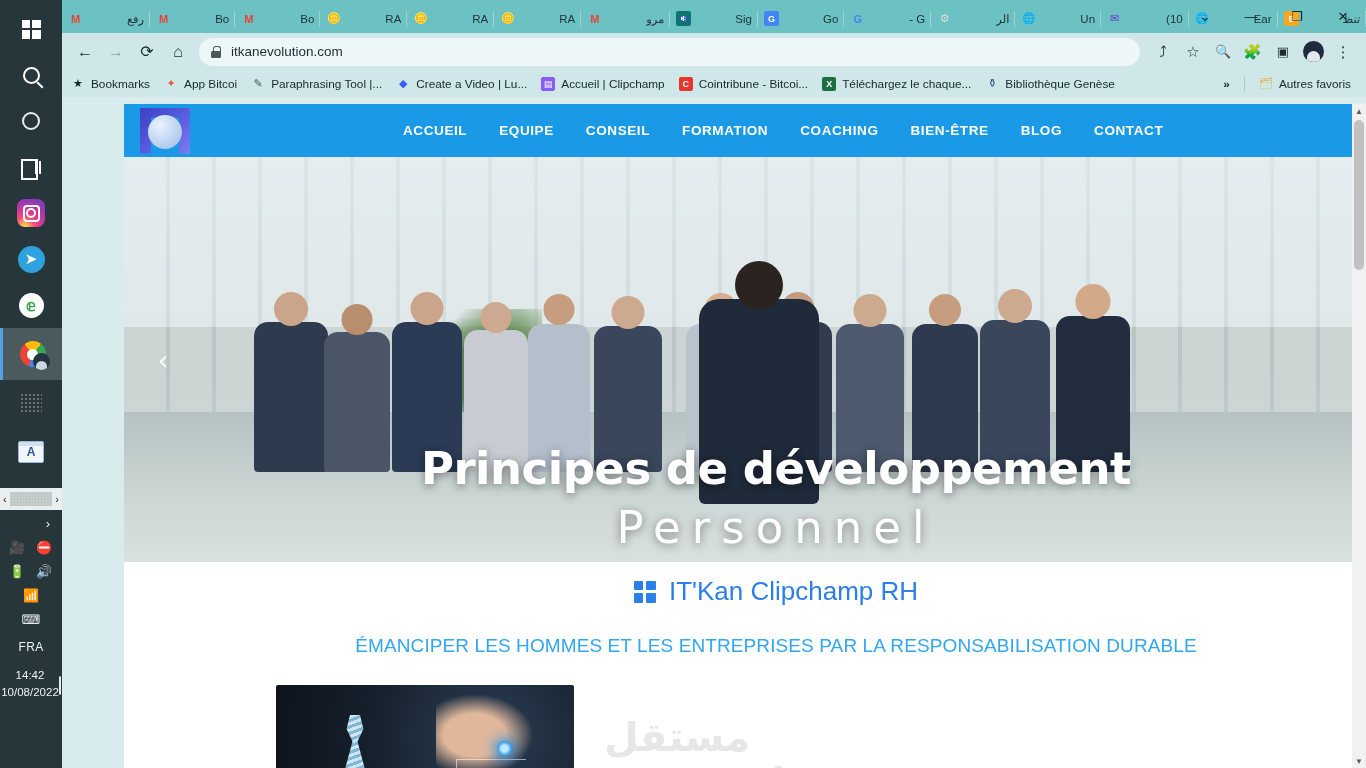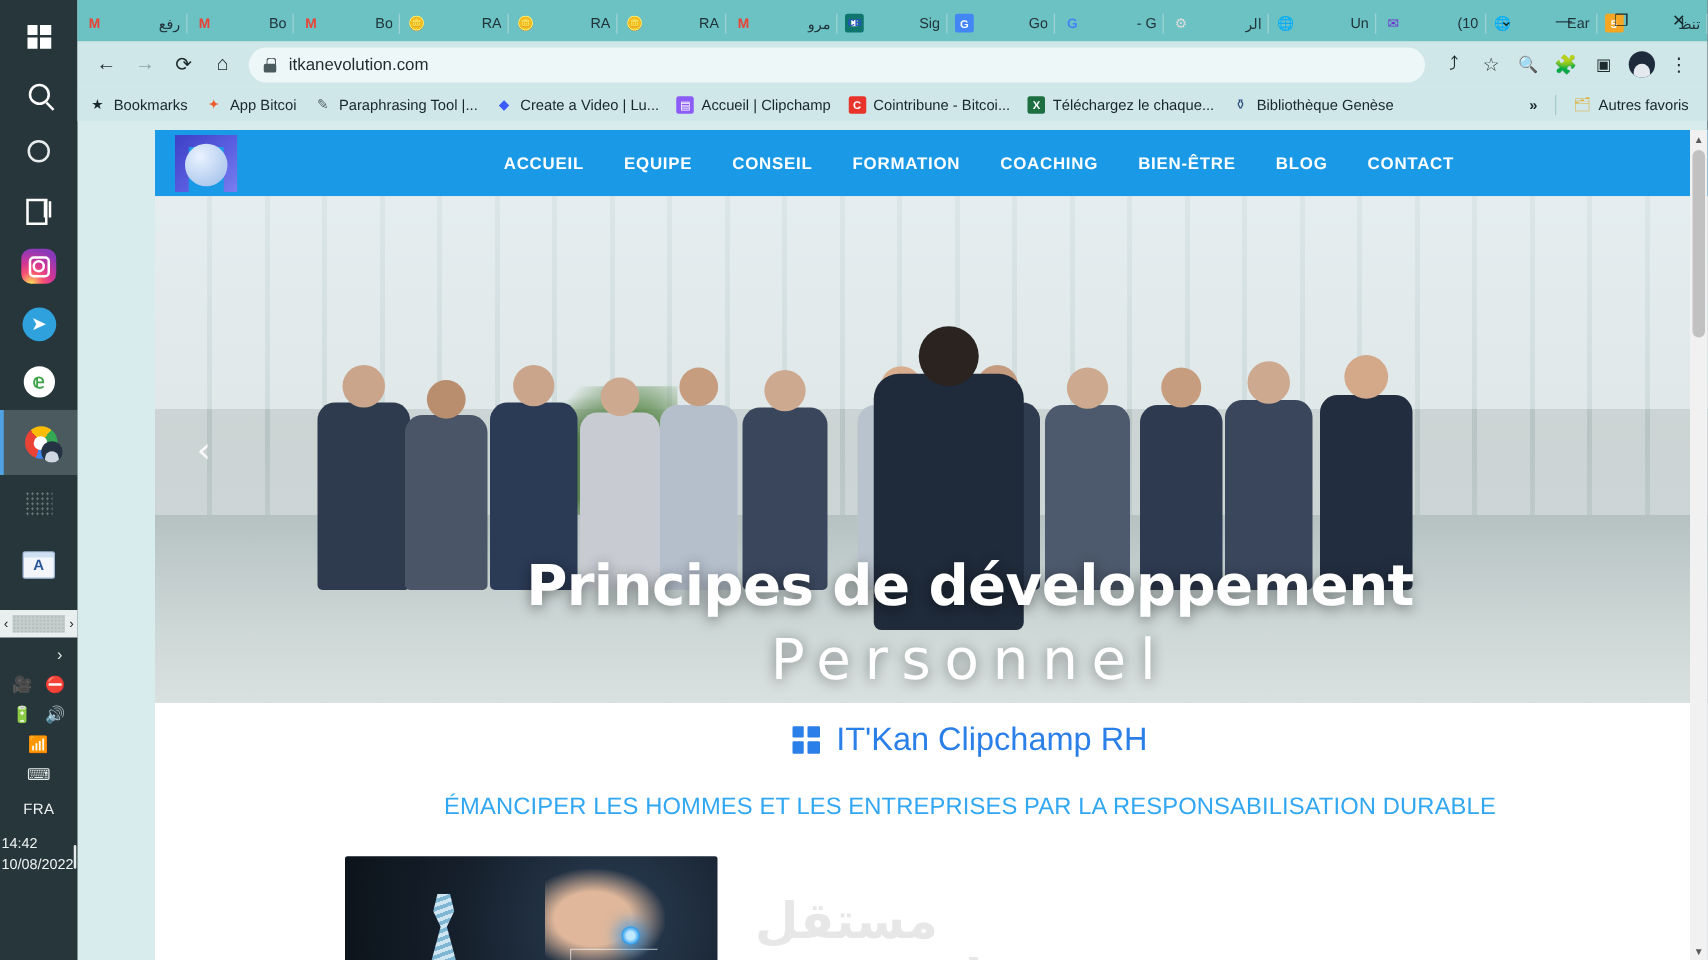--- a/index.html
+++ b/index.html
@@ -65,21 +65,21 @@
   .tb-scroll span { font-size: 11px; color:#222; }
   .tb-scroll .thumb{ flex:1; height:14px; margin:0 3px; background:#c5cccc;
      background-image: radial-gradient(#b3bdbd 1px, transparent 1px); background-size:3px 3px;}
   .tray { display:flex; flex-wrap: wrap; justify-content:center; align-items:center;
       width: 62px; color:#e6ecec; }
   .tray-row { width:62px; display:flex; justify-content:center; align-items:center; gap:10px;
      margin-top: 9px; font-size: 13px; }
   .tray-chev { width:62px; text-align:right; padding-right:12px; font-size:13px; color:#e6ecec;
      margin-top: 6px;}
   .tray-lang { font-size:12px; color:#eef3f3; margin-top: 13px; letter-spacing:.3px;}
-  .tray-clock { font-size: 11.5px; color:#eef3f3; line-height:17px; margin-top: 13px;}
+  .tray-clock { font-size: 11.5px; color:#eef3f3; text-align:center; line-height:17px; margin-top: 13px;}
   .tray-notif { margin-top: 16px; }
   .bubble { width:17px;height:13px;border:1.6px solid #e6ecec;border-radius:2px;position:relative;}
   .bubble::after{content:'';position:absolute;left:3px;bottom:-6px;border-left:5px solid transparent;
      border-right:0px solid transparent;border-top:6px solid #e6ecec;}
   .ic { display:inline-flex; align-items:center; justify-content:center; }
 
   
   #chrome { position:absolute; left:62px; top:0; width:1304px; height:768px; background:#d9eced; }
   #tabstrip { height:33px; background:#6cc1c3; display:flex; align-items:flex-end; position:relative; }
   .tab {

